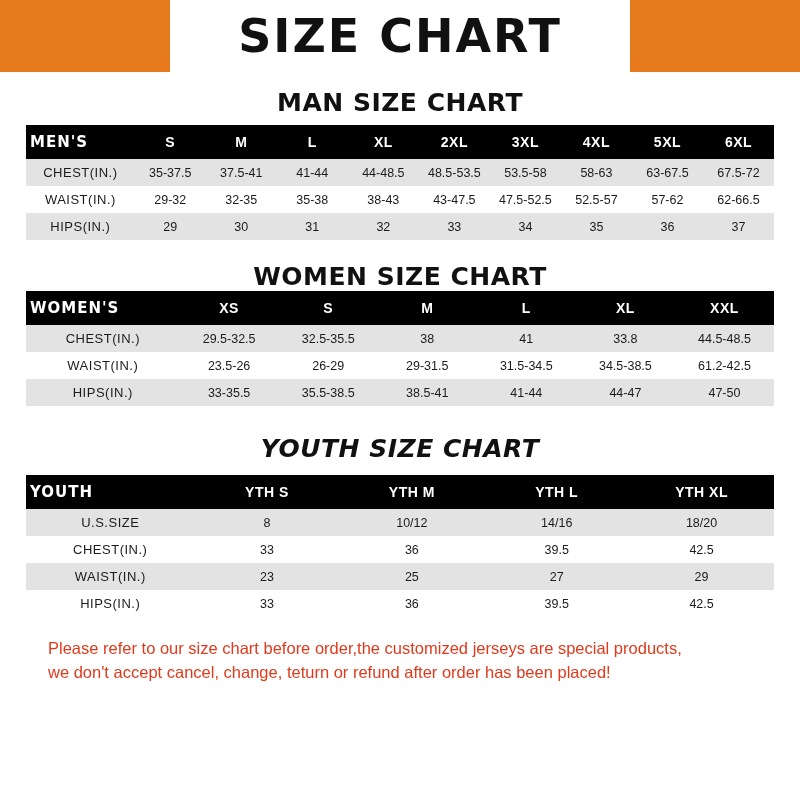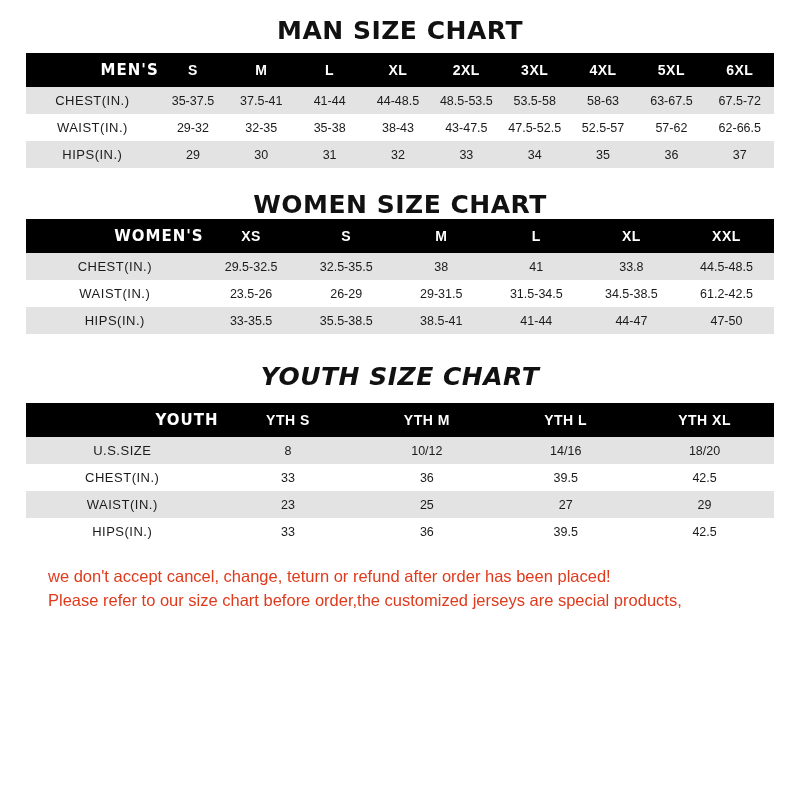--- a/index.html
+++ b/index.html
@@ -80,22 +80,22 @@
   }
   table.size-table thead th {
     background: #000000;
     color: #ffffff;
     font-weight: bold;
     font-size: 14px;
     height: 34px;
     letter-spacing: 0.5px;
   }
   table.size-table thead th.rowhead {
-    text-align: right;
-    padding-left: 28px;
+    text-align: left;
+    padding-left: 4px;
     font-family: "DejaVu Sans", sans-serif;
     font-size: 15px;
     letter-spacing: 1px;
   }
   table.size-table tbody tr.odd td { background: #e3e3e3; }
   table.size-table tbody tr.even td { background: #ffffff; }
   table.size-table tbody td.rowhead {
     font-weight: normal;
     letter-spacing: 0.5px;
     font-size: 13px;
@@ -115,20 +115,25 @@
     line-height: 1.45;
     font-family: "Liberation Sans", sans-serif;
   }
   .note div { white-space: nowrap; }
 </style>
 </head>
 <body>
 
 <div class="page">
 
+  <div class="banner">
+    <div class="banner-inner">
+      <div class="banner-title">SIZE CHART</div>
+    </div>
+  </div>
 
   <div class="content">
 
     <div class="sec-men">
       <div class="section-title">MAN SIZE CHART</div>
       <table class="size-table">
         <thead>
           <tr>
             <th class="rowhead men-col-head">MEN'S</th>
             <th>S</th>
@@ -268,18 +273,18 @@
             <td>33</td>
             <td>36</td>
             <td>39.5</td>
             <td>42.5</td>
           </tr>
         </tbody>
       </table>
     </div>
 
     <div class="note">
+      <div>Please refer to our size chart before order,the customized jerseys are special products,</div>
       <div>we don't accept cancel, change, teturn or refund after order has been placed!</div>
-      <div>Please refer to our size chart before order,the customized jerseys are special products,</div>
     </div>
 
   </div>
 </div>
 
 </body></html>

